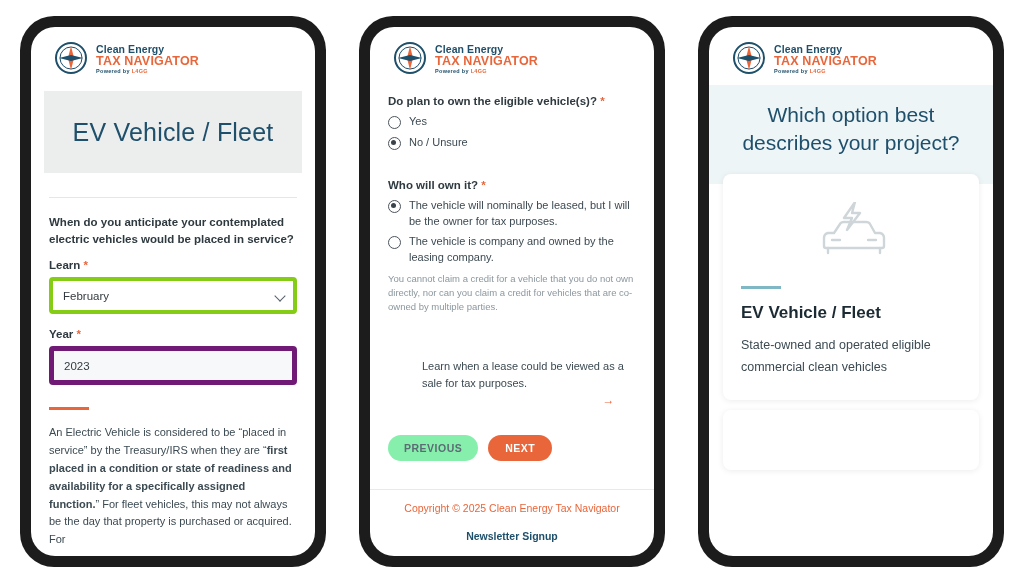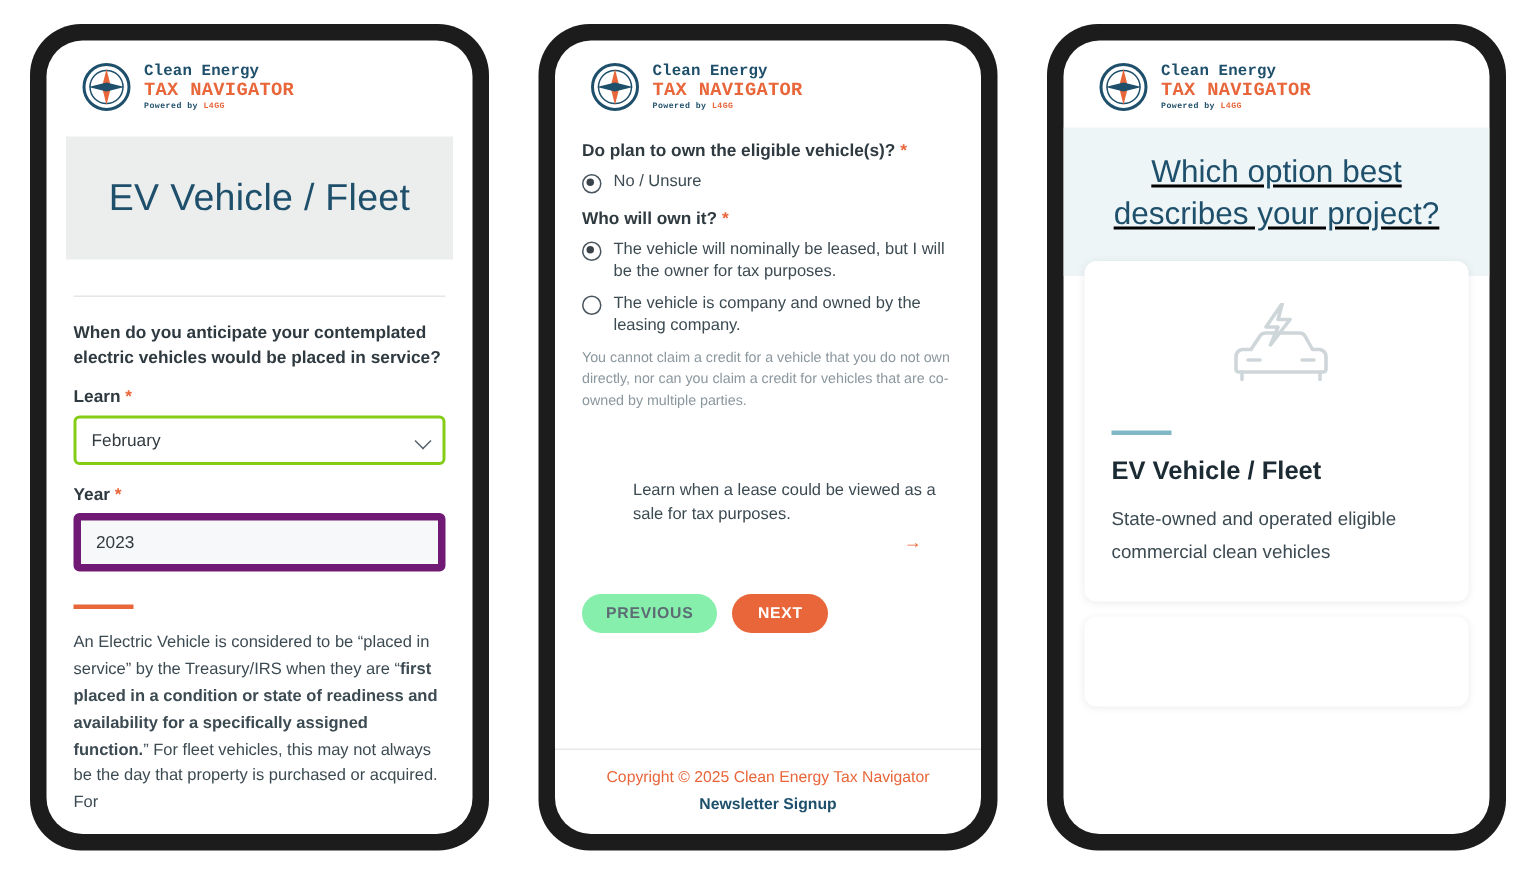--- a/index.html
+++ b/index.html
@@ -43,24 +43,23 @@
     background: #ffffff;
     border-radius: 24px;
     overflow: hidden;
     position: relative;
     box-sizing: border-box;
   }
 
   
   .brand {
     display: flex;
-    align-items: center;
+    align-items: flex-end;
     gap: 8px;
     padding: 14px 18px 10px 23px;
-    font-family: Liberation Mono, monospace;
   }
   .brand-logo {
     width: 34px;
     height: 34px;
     flex: 0 0 34px;
     position: relative;
   }
   .brand-text { line-height: 1.05; }
   .brand-line1 {
     font-size: 10.5px;
@@ -112,21 +111,21 @@
   }
   .field-label {
     font-size: 11.5px;
     font-weight: 700;
     color: #2f3a40;
     margin-bottom: 6px;
   }
   .req { color: #e8663a; font-weight: 700; }
   .select-box {
     position: relative;
-    border: 2px solid #84cc16;
+    border: 4px solid #84cc16;
     border-radius: 4px;
     height: 29px;
     display: flex;
     align-items: center;
     padding: 0 10px;
     font-size: 11.5px;
     color: #333b40;
     background: #fff;
     margin-bottom: 14px;
   }
@@ -256,33 +255,32 @@
   .s2-footer {
     position: absolute;
     left: 0; right: 0; bottom: 0;
     border-top: 1px solid #e7e9ea;
     padding: 12px 0 14px 0;
     text-align: center;
   }
   .copyright {
     font-size: 10.5px;
     color: #e8663a;
-    margin-bottom: 6px;
+    margin-bottom: 16px;
   }
   .newsletter {
     font-size: 10.5px;
     color: #1e4f6b;
     font-weight: 700;
   }
 
   
   .s3-hero {
     background: #eef5f7;
     padding: 16px 20px 28px 20px;
-    text-decoration: underline;
   }
   .s3-hero-title {
     font-size: 21px;
     line-height: 1.32;
     color: #1e4f6b;
     text-align: center;
     font-weight: 400;
   }
   .s3-card {
     background: #ffffff;
@@ -403,25 +401,29 @@
       </div>
 
       <div class="s2-body">
 
         <div class="s2-q">
           <span>Do plan to own the eligible vehicle(s)?</span>
           <span class="req">*</span>
         </div>
 
         <div class="radio-row">
+          <span class="radio"></span>
+          <span class="radio-label">Yes</span>
+        </div>
+        <div class="radio-row">
           <span class="radio checked"></span>
           <span class="radio-label">No / Unsure</span>
         </div>
 
-        <div class="s2-q" style="margin-top:10px;">
+        <div class="s2-q" style="margin-top:29px;">
           <span>Who will own it?</span>
           <span class="req">*</span>
         </div>
 
         <div class="radio-row">
           <span class="radio checked"></span>
           <span class="radio-label">The vehicle will nominally be leased, but I will be the owner for tax purposes.</span>
         </div>
         <div class="radio-row">
           <span class="radio"></span>

